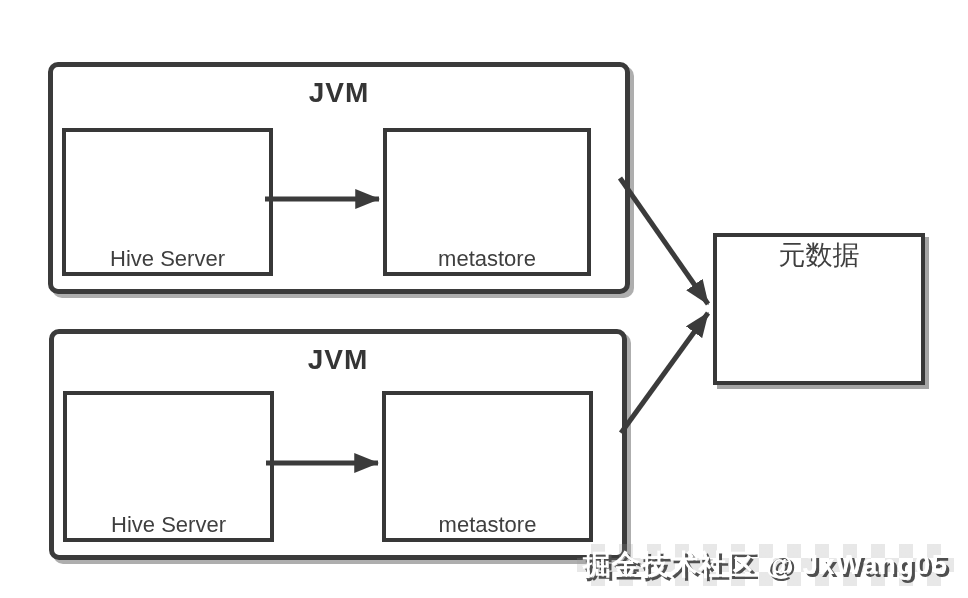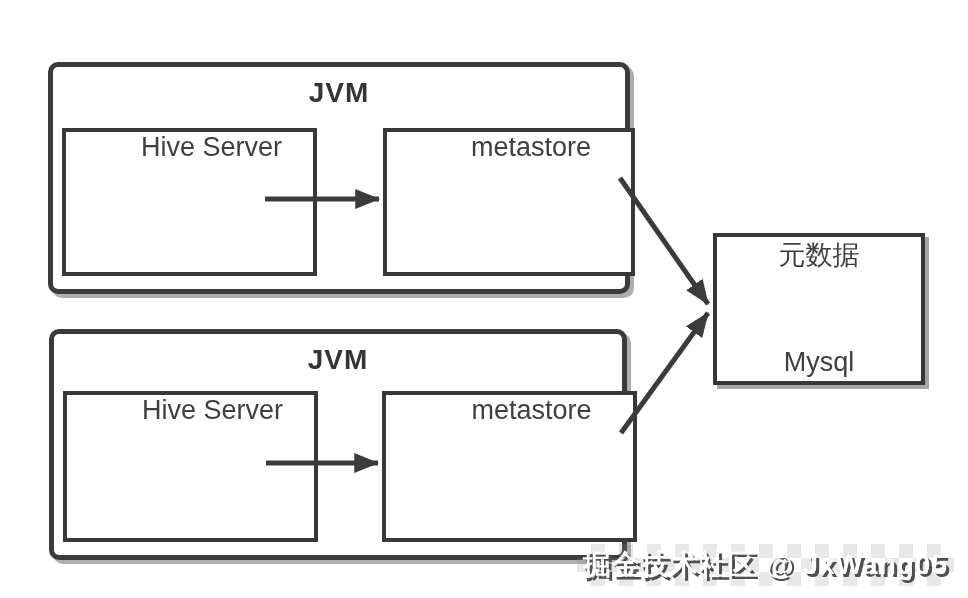--- a/index.html
+++ b/index.html
@@ -22,36 +22,35 @@
   .jvm-title{
     position:absolute;left:0;right:0;top:10px;
     text-align:center;
     font-size:28px;font-weight:bold;color:#353535;
     letter-spacing:1px;
   }
   .node{
     position:absolute;
     background:#ffffff;
     border:4px solid #383838;
-    display:flex;align-items:flex-start;justify-content:center;
-    font-size:27px;color:#3f3f3f;
+    display:flex;align-items:flex-end;justify-content:center;
+    font-size:22px;color:#3f3f3f;
     text-align:center;
-    padding-left:44px;
   }
   .g1 .hive{left:9px;top:61px;width:203px;height:140px;}
   .g1 .meta{left:330px;top:61px;width:200px;height:140px;}
   .g2 .hive{left:9px;top:57px;width:203px;height:143px;}
   .g2 .meta{left:328px;top:57px;width:203px;height:143px;}
   .db-box{
     position:absolute;
     left:713px;top:233px;width:204px;height:144px;
     background:#ffffff;
     border:4px solid #383838;
     box-shadow:4px 4px 0 rgba(75,75,75,0.5);
-    display:flex;flex-direction:column;align-items:center;justify-content:space-between;
+    display:flex;flex-direction:column;align-items:center;justify-content:flex-start;
     font-size:27px;line-height:37px;color:#3f3f3f;
     text-align:center;
   }
   .arrow-layer{
     position:absolute;left:0;top:0;width:968px;height:598px;
     pointer-events:none;
   }
   .watermark{
     position:absolute;
     right:14px;bottom:12px;
@@ -84,21 +83,20 @@
     <div class="node hive">
       <span>Hive Server</span>
     </div>
     <div class="node meta">
       <span>metastore</span>
     </div>
   </div>
 
   <div class="db-box">
     <div>元数据</div>
-    <div>Mysql</div>
   </div>
 
   <svg class="arrow-layer" width="968" height="598" viewBox="0 0 968 598" xmlns="http://www.w3.org/2000/svg">
     <defs>
       <marker id="arrowhead" viewBox="0 0 10 8" refX="9.5" refY="4" markerWidth="5" markerHeight="4" orient="auto" markerUnits="strokeWidth">
         <path d="M0,0 L10,4 L0,8 Z" fill="#3b3b3b"></path>
       </marker>
     </defs>
     <line x1="265" y1="199" x2="379" y2="199" stroke="#3b3b3b" stroke-width="5" marker-end="url(#arrowhead)"></line>
     <line x1="266" y1="463" x2="378" y2="463" stroke="#3b3b3b" stroke-width="5" marker-end="url(#arrowhead)"></line>

